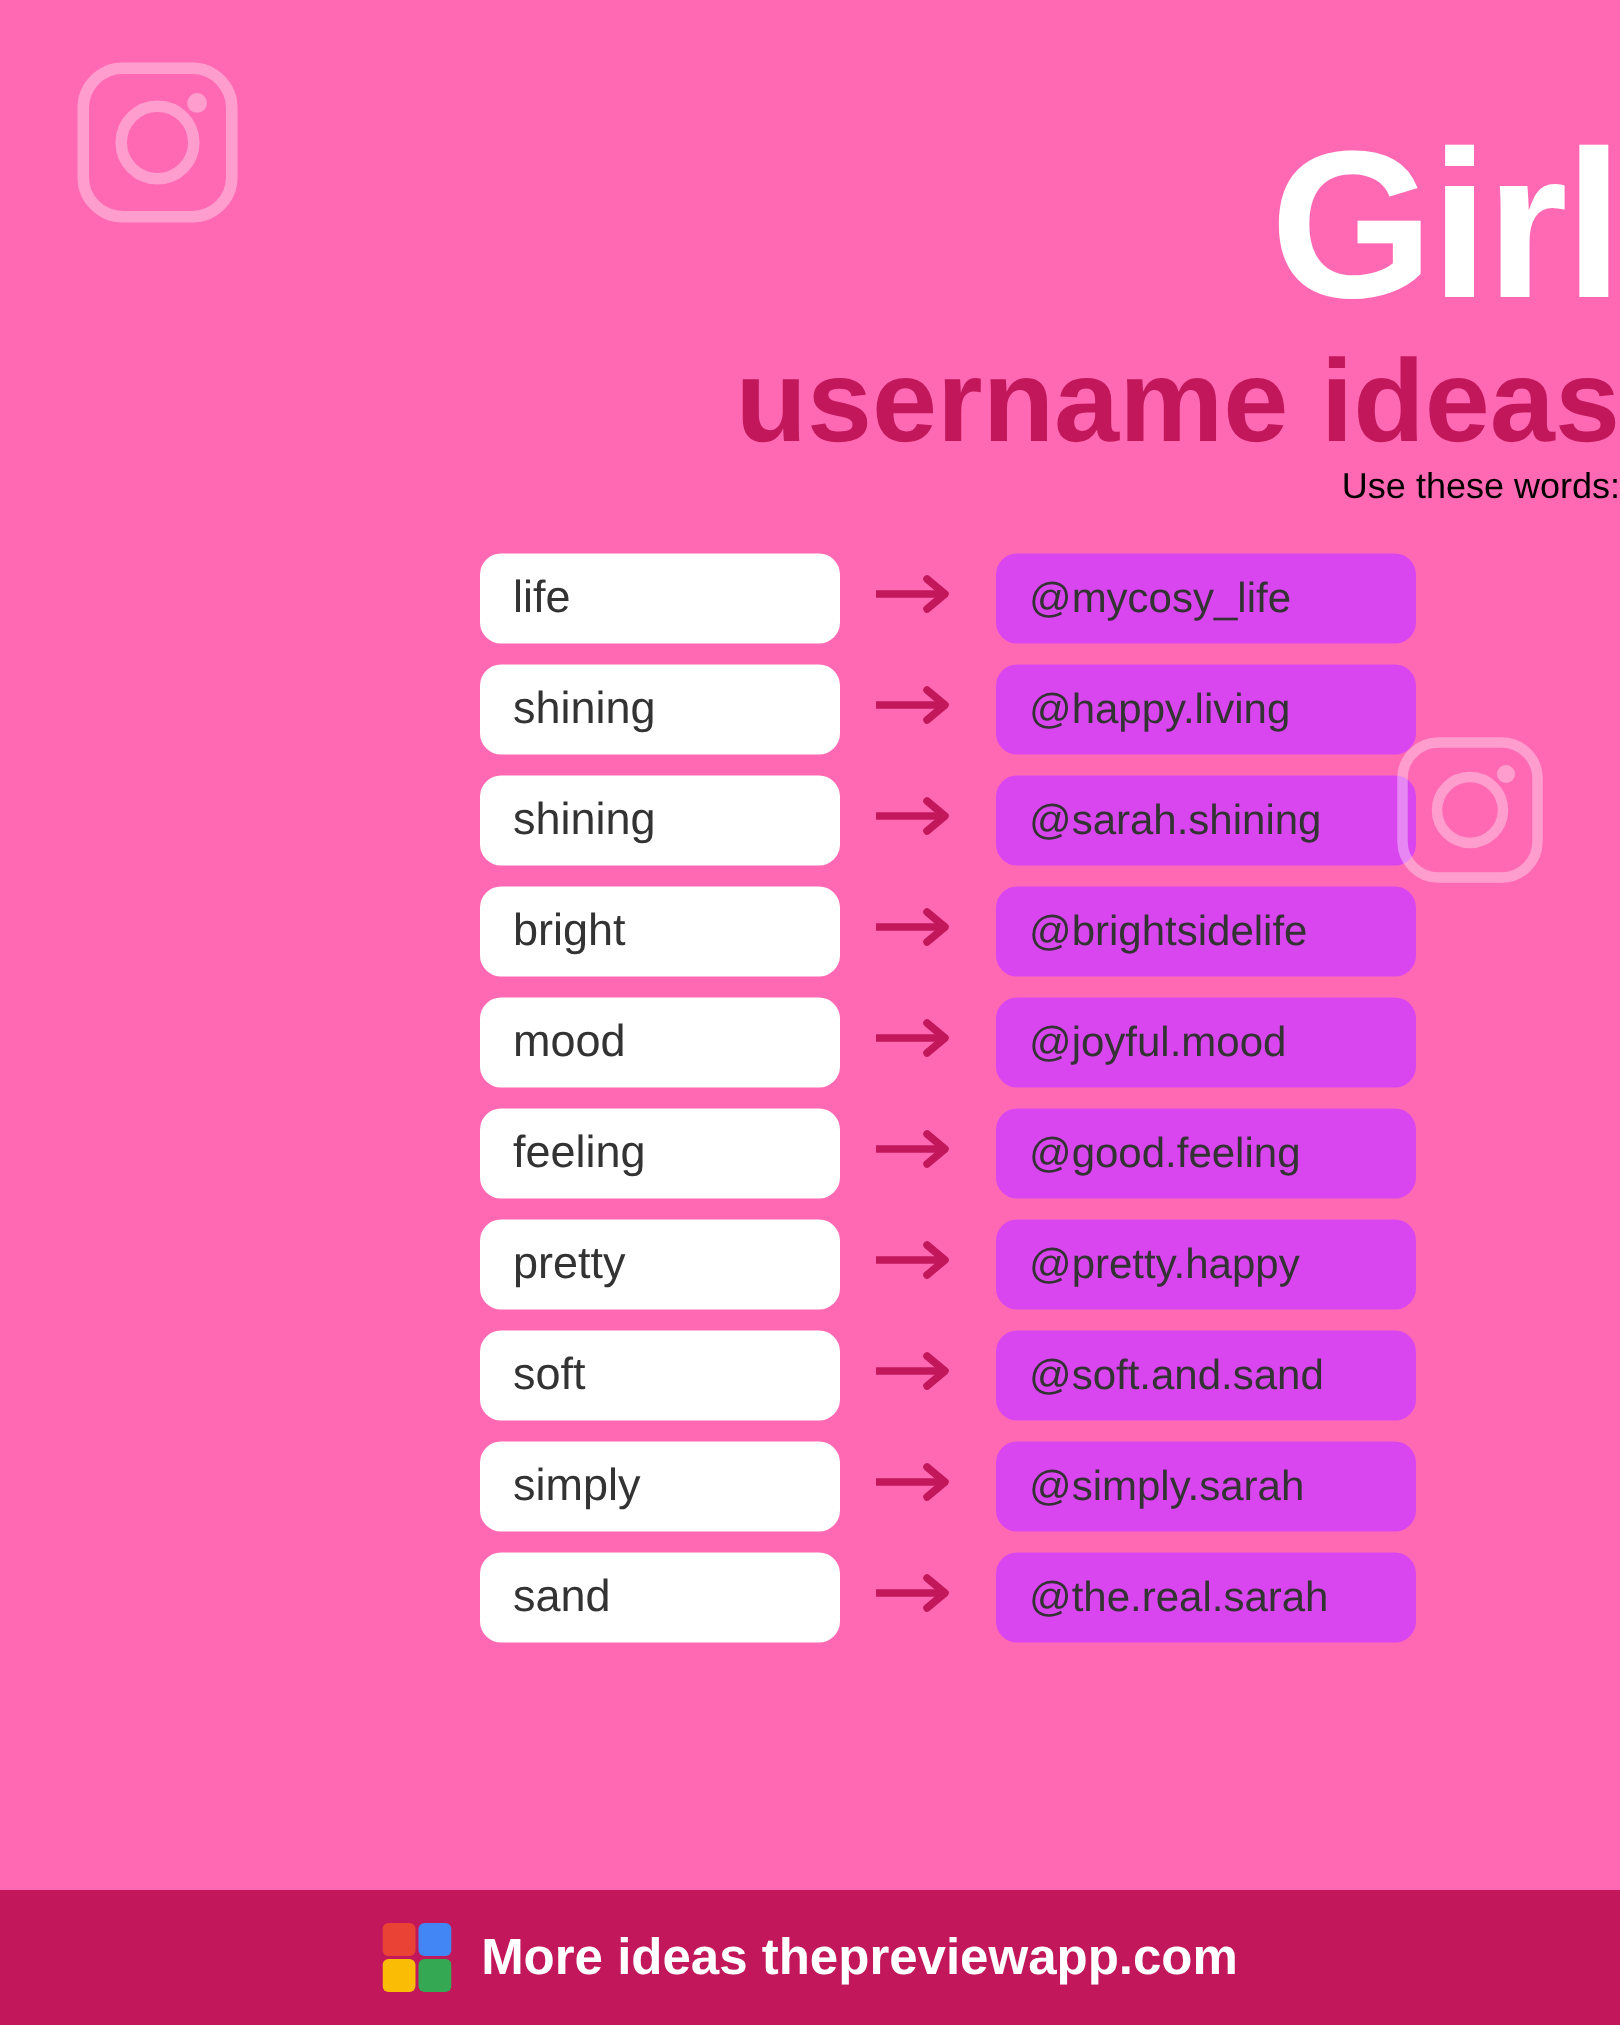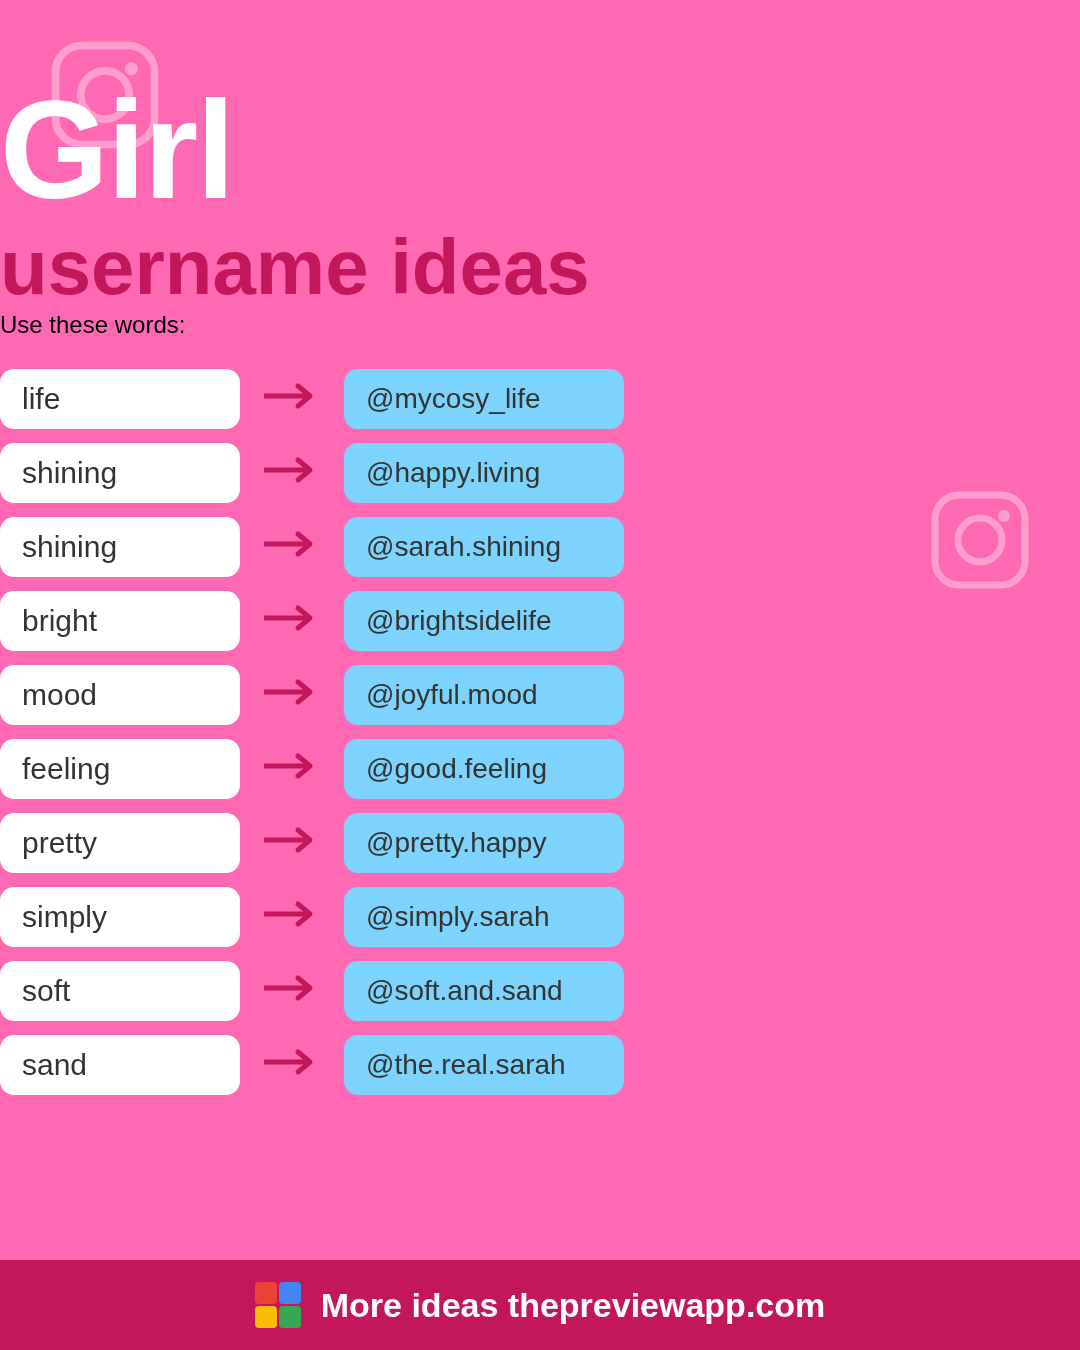--- a/index.html
+++ b/index.html
@@ -12,21 +12,21 @@
       background: #ff69b4;
     }
 
     .container {
       width: 1080px;
       height: 1350px;
       background: #ff69b4;
       position: relative;
       display: flex;
       flex-direction: column;
-      align-items: flex-start;
+      align-items: flex-end;
     }
 
     
     .ig-icon-tl {
       position: absolute;
       top: 40px;
       left: 50px;
       width: 110px;
       height: 110px;
       opacity: 0.35;
@@ -102,21 +102,21 @@
     .arrow {
       font-size: 36px;
       color: #c2185b;
       flex-shrink: 0;
       width: 60px;
       text-align: center;
       font-weight: 900;
     }
 
     .example-box {
-      background: #7dd3fc;
+      background: #d946ef;
       border-radius: 14px;
       width: 280px;
       height: 60px;
       display: flex;
       align-items: center;
       padding-left: 22px;
       font-size: 28px;
       color: #333333;
       font-weight: 400;
       flex-shrink: 0;
@@ -221,34 +221,34 @@
       </div>
       <div class="list-row">
         <div class="word-box">pretty</div>
         <div class="arrow"><svg width="56" height="30" viewBox="0 0 56 30" xmlns="http://www.w3.org/2000/svg">
       <line x1="0" y1="15" x2="42" y2="15" stroke="#c2185b" stroke-width="5" stroke-linecap="round"></line>
       <polyline points="34,5 46,15 34,25" fill="none" stroke="#c2185b" stroke-width="5" stroke-linecap="round" stroke-linejoin="round"></polyline>
     </svg></div>
         <div class="example-box">@pretty.happy</div>
       </div>
       <div class="list-row">
+        <div class="word-box">soft</div>
+        <div class="arrow"><svg width="56" height="30" viewBox="0 0 56 30" xmlns="http://www.w3.org/2000/svg">
+      <line x1="0" y1="15" x2="42" y2="15" stroke="#c2185b" stroke-width="5" stroke-linecap="round"></line>
+      <polyline points="34,5 46,15 34,25" fill="none" stroke="#c2185b" stroke-width="5" stroke-linecap="round" stroke-linejoin="round"></polyline>
+    </svg></div>
+        <div class="example-box">@soft.and.sand</div>
+      </div>
+      <div class="list-row">
         <div class="word-box">simply</div>
         <div class="arrow"><svg width="56" height="30" viewBox="0 0 56 30" xmlns="http://www.w3.org/2000/svg">
       <line x1="0" y1="15" x2="42" y2="15" stroke="#c2185b" stroke-width="5" stroke-linecap="round"></line>
       <polyline points="34,5 46,15 34,25" fill="none" stroke="#c2185b" stroke-width="5" stroke-linecap="round" stroke-linejoin="round"></polyline>
     </svg></div>
         <div class="example-box">@simply.sarah</div>
-      </div>
-      <div class="list-row">
-        <div class="word-box">soft</div>
-        <div class="arrow"><svg width="56" height="30" viewBox="0 0 56 30" xmlns="http://www.w3.org/2000/svg">
-      <line x1="0" y1="15" x2="42" y2="15" stroke="#c2185b" stroke-width="5" stroke-linecap="round"></line>
-      <polyline points="34,5 46,15 34,25" fill="none" stroke="#c2185b" stroke-width="5" stroke-linecap="round" stroke-linejoin="round"></polyline>
-    </svg></div>
-        <div class="example-box">@soft.and.sand</div>
       </div>
       <div class="list-row">
         <div class="word-box">sand</div>
         <div class="arrow"><svg width="56" height="30" viewBox="0 0 56 30" xmlns="http://www.w3.org/2000/svg">
       <line x1="0" y1="15" x2="42" y2="15" stroke="#c2185b" stroke-width="5" stroke-linecap="round"></line>
       <polyline points="34,5 46,15 34,25" fill="none" stroke="#c2185b" stroke-width="5" stroke-linecap="round" stroke-linejoin="round"></polyline>
     </svg></div>
         <div class="example-box">@the.real.sarah</div>
       </div>
     </div>

